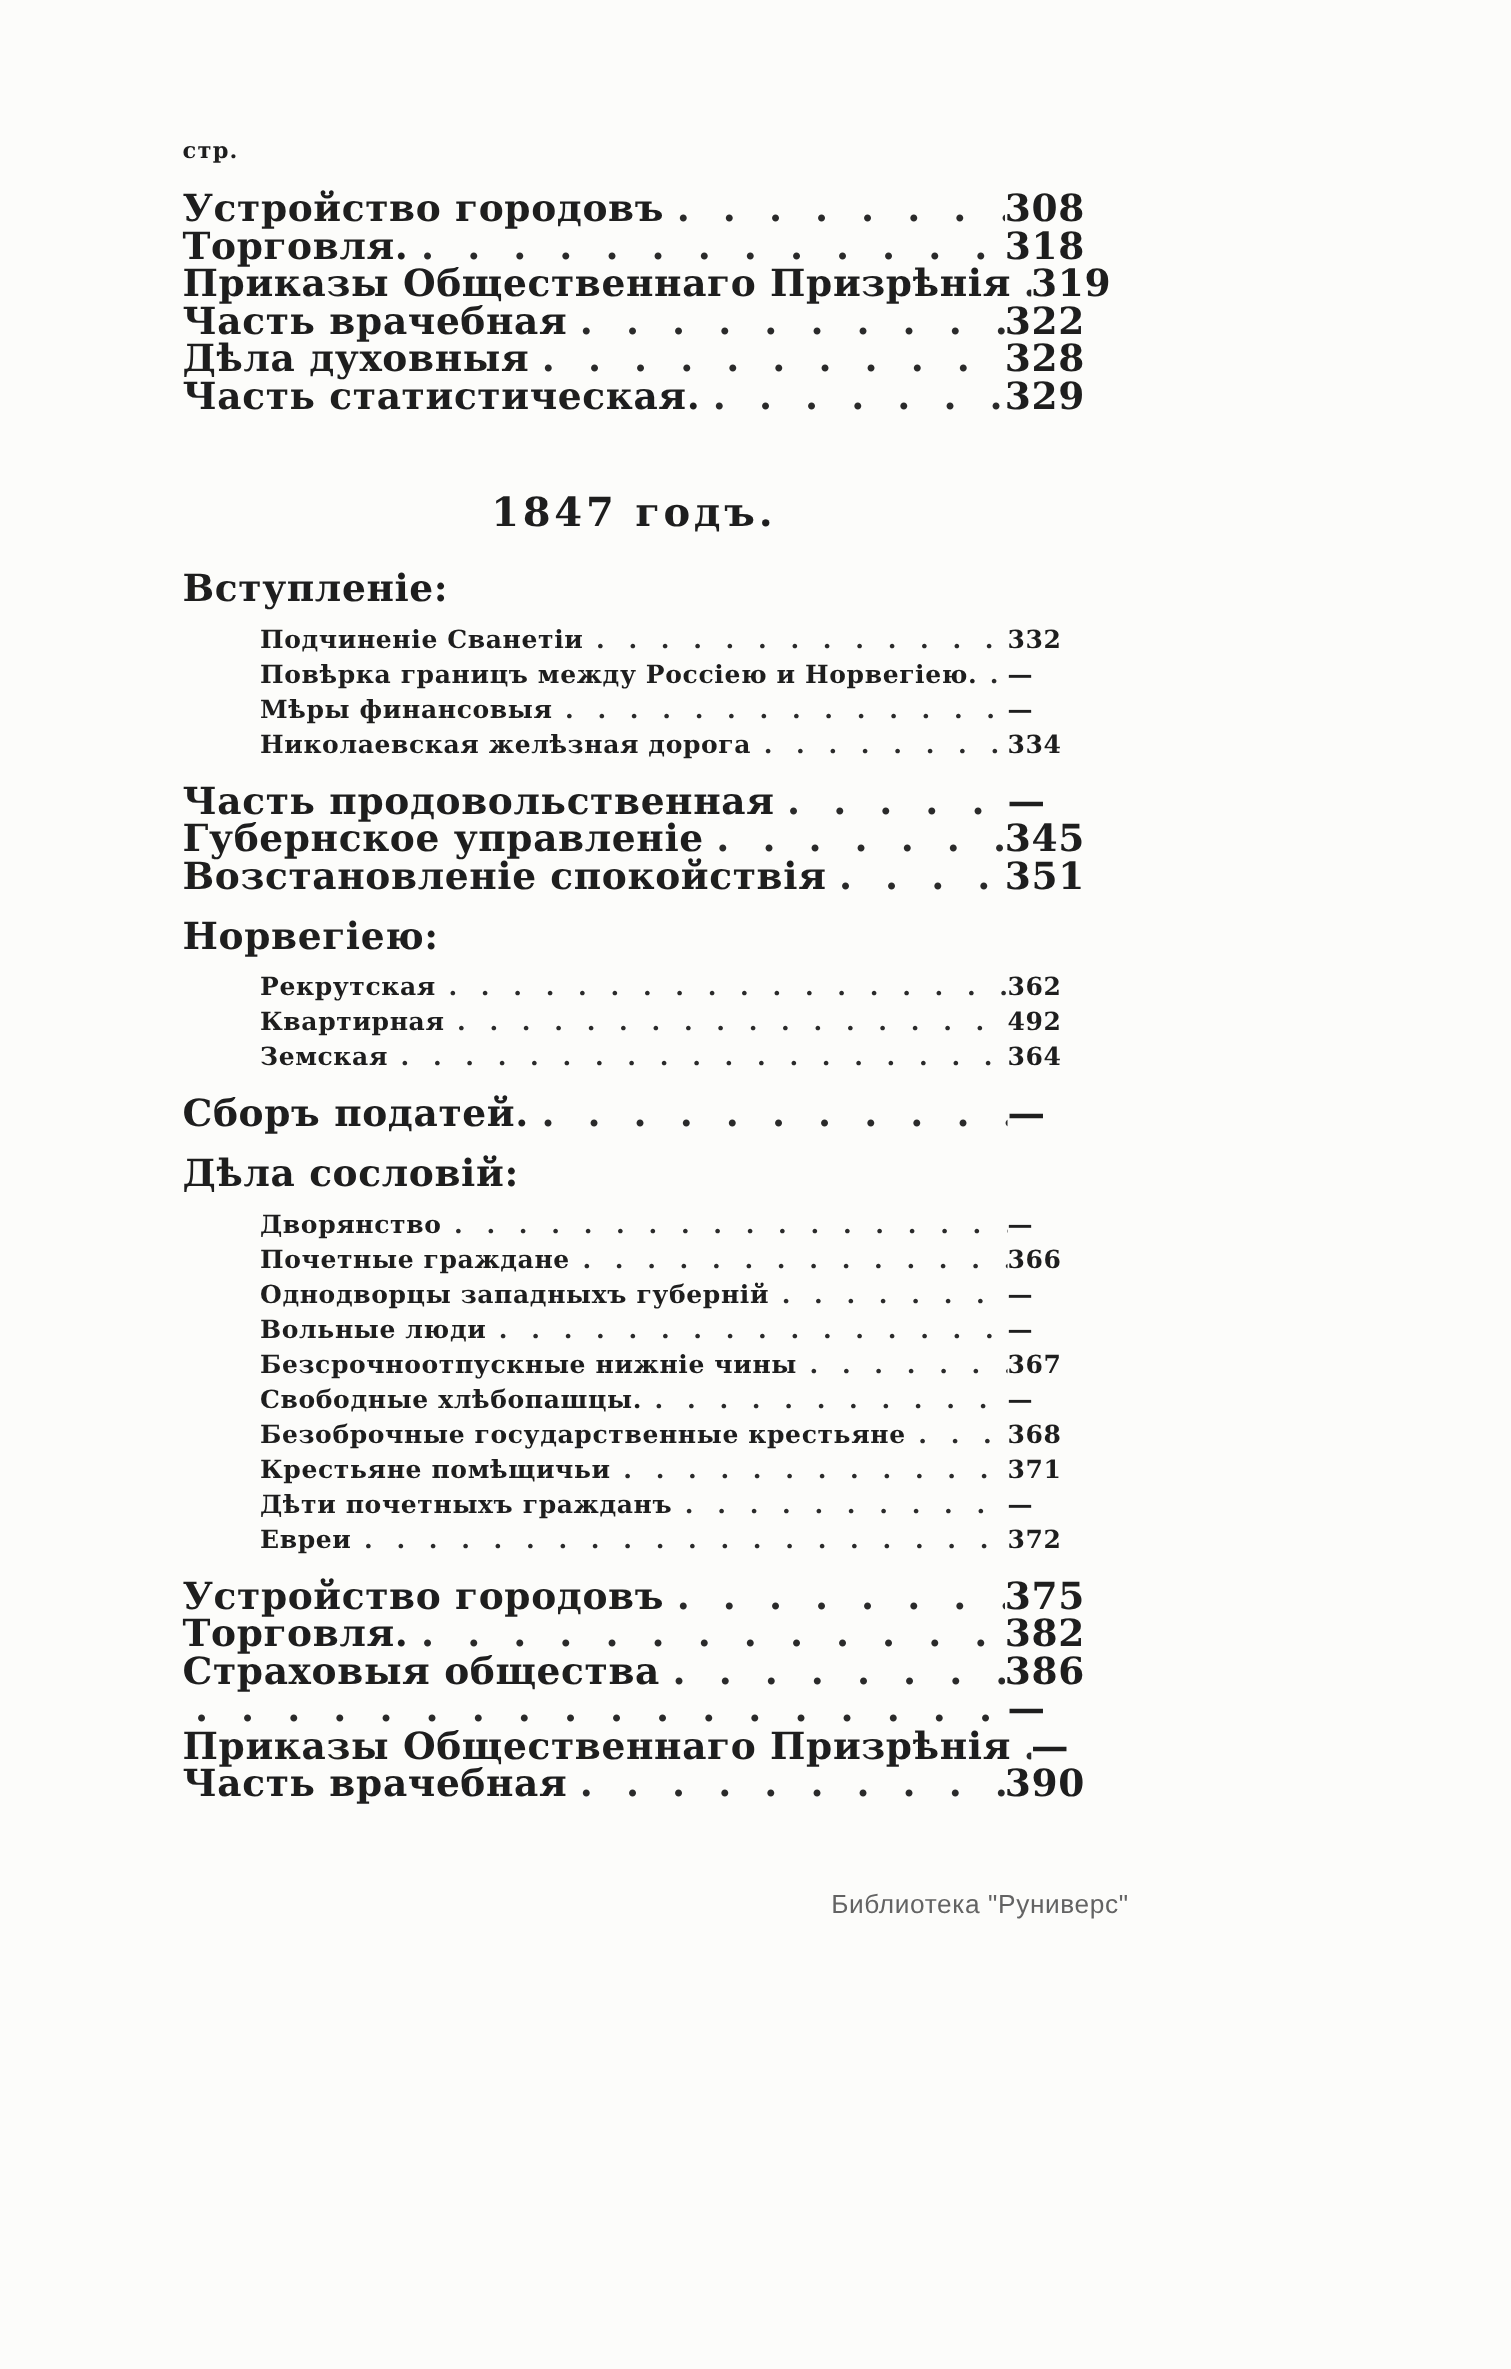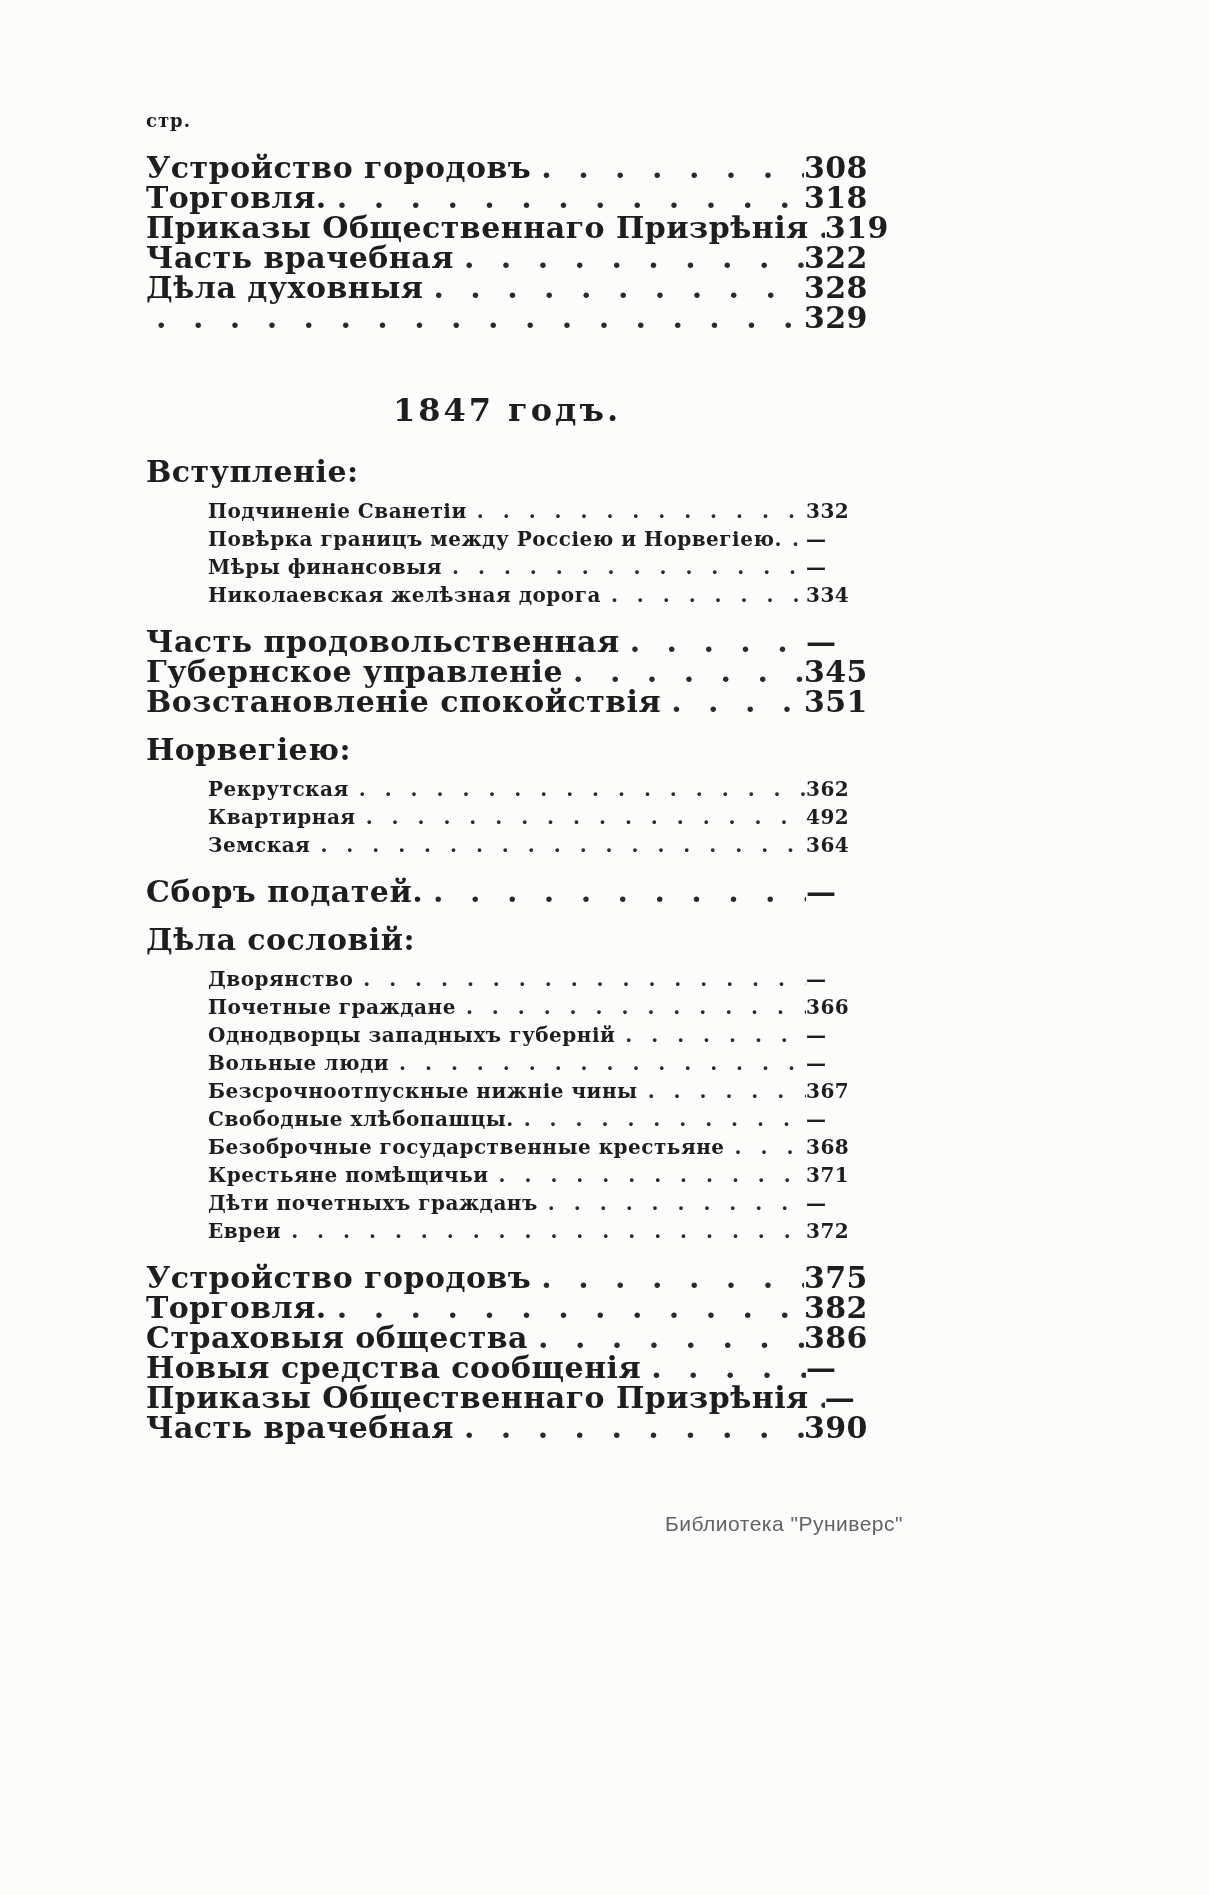--- a/index.html
+++ b/index.html
@@ -62,20 +62,21 @@
         <span class="label">Часть врачебная</span>
         <span class="dots">. . . . . . . . . . . . . . . . . . . . . . . . . . . . . . . . . . . . . . . . . . . . . . . . . . . . . . . . . . . . </span>
         <span class="pagenum">322</span>
       </div>
       <div class="toc-row main">
         <span class="label">Дѣла духовныя</span>
         <span class="dots">. . . . . . . . . . . . . . . . . . . . . . . . . . . . . . . . . . . . . . . . . . . . . . . . . . . . . . . . . . . . </span>
         <span class="pagenum">328</span>
       </div>
       <div class="toc-row main">
+        <span class="label">Часть статистическая.</span>
         <span class="dots">. . . . . . . . . . . . . . . . . . . . . . . . . . . . . . . . . . . . . . . . . . . . . . . . . . . . . . . . . . . . </span>
         <span class="pagenum">329</span>
       </div>
     </div>
 
   <div class="year-heading">1847 годъ.</div>
 
   <div class="toc-section" id="section-1">
       <div class="toc-row main group">
         <span class="label">Вступленіе:</span>
@@ -200,21 +201,20 @@
         <span class="label">Торговля.</span>
         <span class="dots">. . . . . . . . . . . . . . . . . . . . . . . . . . . . . . . . . . . . . . . . . . . . . . . . . . . . . . . . . . . . </span>
         <span class="pagenum">382</span>
       </div>
       <div class="toc-row main">
         <span class="label">Страховыя общества</span>
         <span class="dots">. . . . . . . . . . . . . . . . . . . . . . . . . . . . . . . . . . . . . . . . . . . . . . . . . . . . . . . . . . . . </span>
         <span class="pagenum">386</span>
       </div>
       <div class="toc-row main">
-        <span class="label">Новыя средства сообщенія</span>
         <span class="dots">. . . . . . . . . . . . . . . . . . . . . . . . . . . . . . . . . . . . . . . . . . . . . . . . . . . . . . . . . . . . </span>
         <span class="pagenum">—</span>
       </div>
       <div class="toc-row main">
         <span class="label">Приказы Общественнаго Призрѣнія</span>
         <span class="dots">. . . . . . . . . . . . . . . . . . . . . . . . . . . . . . . . . . . . . . . . . . . . . . . . . . . . . . . . . . . . </span>
         <span class="pagenum">—</span>
       </div>
       <div class="toc-row main">
         <span class="label">Часть врачебная</span>

